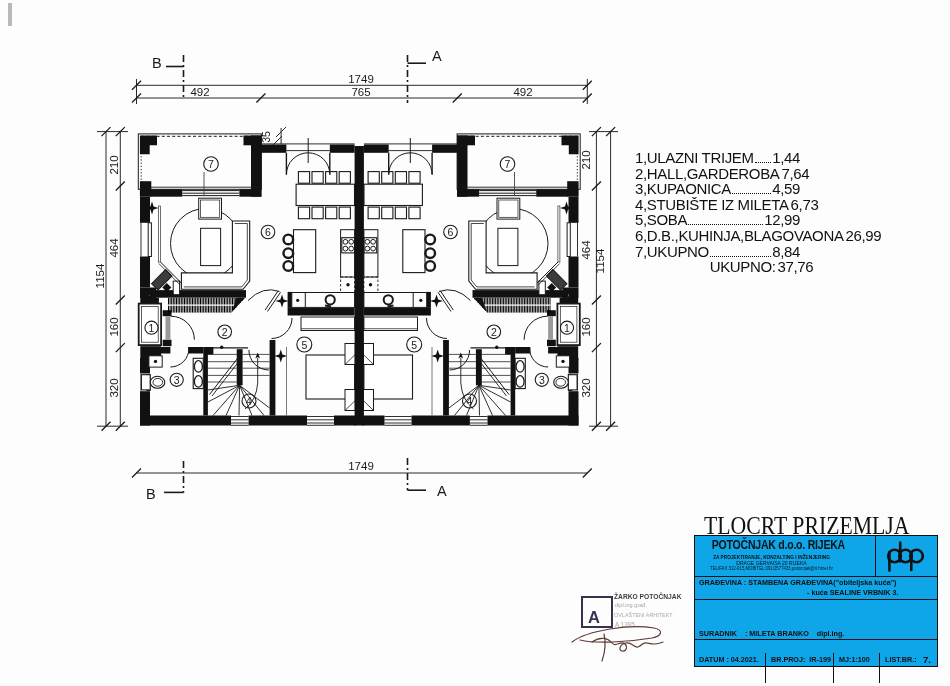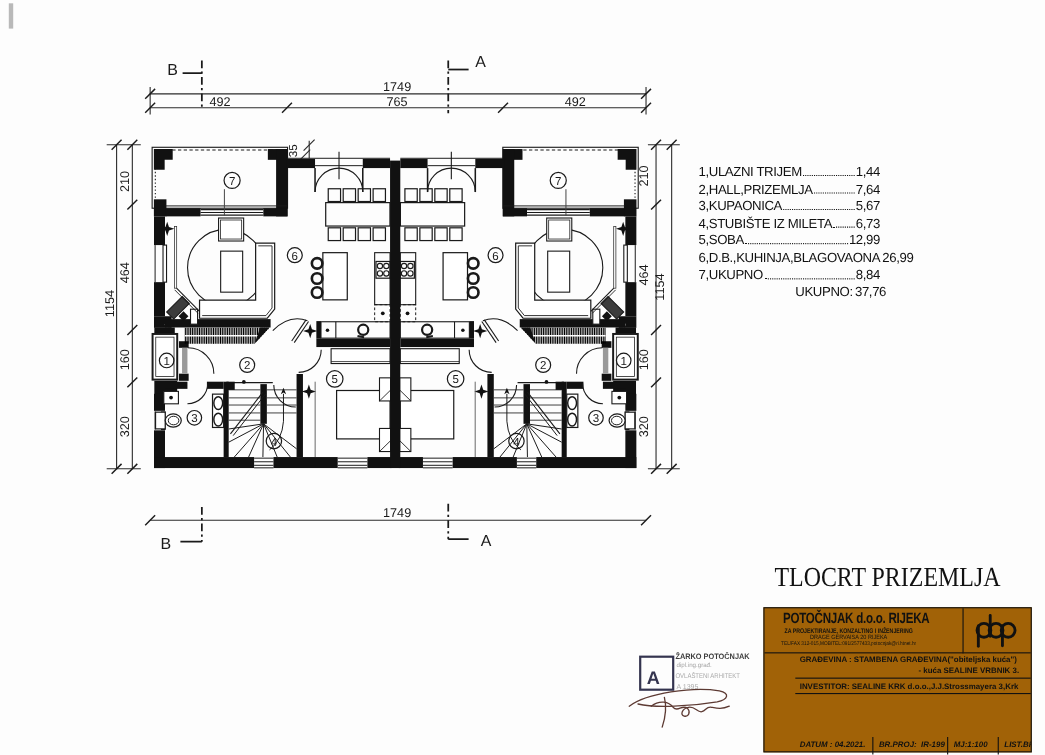--- a/index.html
+++ b/index.html
@@ -439,35 +439,35 @@
       <text x="567" y="331.7">1</text>
     <text x="176.7" y="383.8">3</text>
       <text x="541.8" y="383.8">3</text>
     <text x="304.3" y="348.5">5</text>
       <text x="414.2" y="348.5">5</text>
     <text x="249" y="405">4</text>
       <text x="469.5" y="405">4</text>
   </g>
 </svg>
 
-<div class="ov" id="legend" style="left:635px;top:149px;width:165px;font-size:12px;color:#111;">
+<div class="ov" id="legend" style="left:635px;top:149px;width:165px;font-size:15px;color:#111;">
   <div class="lrow">
       <span>1,ULAZNI TRIJEM</span>
       <span class="dots"></span>
       <span>1,44</span>
     </div>
   <div class="lrow">
-      <span>2,HALL,PRIZEMLJA</span>
+      <span>2,HALL,GARDEROBA</span>
       <span class="dots"></span>
       <span>7,64</span>
     </div>
   <div class="lrow">
       <span>3,KUPAONICA</span>
       <span class="dots"></span>
-      <span>5,67</span>
+      <span>4,59</span>
     </div>
   <div class="lrow">
       <span>4,STUBIŠTE IZ MILETA</span>
       <span class="dots"></span>
       <span>6,73</span>
     </div>
   <div class="lrow">
       <span>5,SOBA</span>
       <span class="dots"></span>
       <span>12,99</span>
@@ -475,34 +475,34 @@
   <div class="lrow">
       <span>6,D.B.,KUHINJA,BLAGOVAONA</span>
       <span class="dots"></span>
       <span>26,99</span>
     </div>
   <div class="lrow">
       <span>7,UKUPNO</span>
       <span class="dots"></span>
       <span>8,84</span>
     </div>
-  <div class="lrow" style="padding-left:88px;">
+  <div class="lrow" style="padding-left:88px;justify-content:center;">
       <span>UKUPNO:</span>
       <span class="dots"></span>
       <span>37,76</span>
     </div>
 </div>
 <style>
   .lrow{display:flex;align-items:baseline;height:15.6px;white-space:nowrap;letter-spacing:-0.35px;}
   .lrow .dots{flex:1;border-bottom:1.5px dotted #111;margin:0 1px 2px 1px;}
 </style>
 
 <div class="ov" style="left:704px;top:512px;width:240px;font-family:'Liberation Serif',serif;font-size:25px;color:#111;letter-spacing:0px;white-space:nowrap;transform:scaleX(0.87);transform-origin:left;">TLOCRT PRIZEMLJA</div>
 
-<div class="ov" id="tb" style="left:694px;top:552px;width:242px;height:130px;border:1.6px solid #111;background:#a16207;color:#111;">
+<div class="ov" id="tb" style="left:694px;top:535px;width:242px;height:130px;border:1.6px solid #111;background:#0ea5e9;color:#111;">
 
   <div style="position:absolute;left:0;top:0;width:180.4px;height:39.5px;border-right:1.4px solid #111;border-bottom:1.4px solid #111;white-space:nowrap;overflow:hidden;">
       <div style="width:153px;text-align:center;">
     <div style="font-size:13.5px;font-weight:bold;margin-top:1px;letter-spacing:-0.3px;transform:scaleX(0.78);">POTOČNJAK d.o.o. RIJEKA</div>
     <div style="font-size:6.1px;font-weight:bold;margin-top:0.5px;transform:scaleX(0.78);">ZA PROJEKTIRANJE, KONZALTING I INŽENJERING</div>
     <div style="font-size:5.6px;margin-top:0.5px;transform:scaleX(0.9);">DRAGE GERVAISA 20 RIJEKA</div>
     <div style="font-size:4.9px;transform:scaleX(0.88);">TEL/FAX 312-015,MOBITEL:091/2577433,potocnjak@ri.htnet.hr</div>
   </div>
     </div>
 
@@ -518,40 +518,40 @@
         <line x1="35.3" y1="16" x2="35.3" y2="34"></line>
       </g>
     </svg>
   </div>
 
   <div class="trow" style="top:41px;height:21.6px;">
     <span style="position:absolute;left:4px;top:1px;">GRAĐEVINA :  STAMBENA GRAĐEVINA("obiteljska kuća")</span>
     <span style="position:absolute;left:112px;top:11px;">- kuća SEALINE VRBNIK 3.</span>
   </div>
 
-  <div class="trow" style="top:63.5px;height:13.8px;">
-    <span style="position:absolute;left:4px;top:2px;">INVESTITOR: SEALINE KRK d.o.o.,J.J.Strossmayera 3,Krk</span>
+
+
+  <div class="trow" style="top:91.2px;height:12px;">
+    <span style="position:absolute;left:4px;top:1.5px;">SURADNIK&nbsp;&nbsp;&nbsp;&nbsp;: MILETA BRANKO&nbsp;&nbsp;&nbsp;&nbsp;dipl.ing.</span>
   </div>
 
 
-
-
-  <div class="trow" style="top:117px;height:30px;border-bottom:none;font-style:italic;">
+  <div class="trow" style="top:117px;height:30px;border-bottom:none;">
     <span style="position:absolute;left:4px;top:2px;">DATUM : 04.2021.</span>
     <span style="position:absolute;left:70px;top:0;bottom:0;border-left:1.3px solid #111;"></span>
     <span style="position:absolute;left:76px;top:2px;">BR.PROJ:&nbsp;&nbsp;IR-199</span>
     <span style="position:absolute;left:138px;top:0;bottom:0;border-left:1.3px solid #111;"></span>
     <span style="position:absolute;left:144px;top:2px;">MJ:1:100</span>
     <span style="position:absolute;left:184px;top:0;bottom:0;border-left:1.3px solid #111;"></span>
     <span style="position:absolute;left:190px;top:2px;">LIST.BR.:</span>
     <span style="position:absolute;left:228px;top:1px;font-size:9.5px;">7.</span>
   </div>
 </div>
 <style>
-  .trow{position:absolute;left:0;right:0;border-bottom:1.3px solid #111;font-size:7.2px;font-weight:bold;letter-spacing:0px;white-space:nowrap;overflow:hidden;margin-left:28px;}
+  .trow{position:absolute;left:0;right:0;border-bottom:1.3px solid #111;font-size:7.2px;font-weight:bold;letter-spacing:0px;white-space:nowrap;overflow:hidden;}
 </style>
 
 <div class="ov" style="left:581px;top:596px;width:28px;height:28px;border:2.6px solid #34344f;"></div>
 <div class="ov" style="left:588px;top:608px;font-size:16.5px;font-weight:bold;color:#34344f;">A</div>
 <div class="ov" style="left:614px;top:592px;font-size:7.2px;font-weight:bold;color:#3d3d3d;letter-spacing:0px;transform:scaleX(0.93);transform-origin:left;">ŽARKO POTOČNJAK</div>
 <div class="ov" style="left:615px;top:601.5px;font-size:5.6px;color:#a5a5a5;">dipl.ing.građ.</div>
 <div class="ov" style="left:614px;top:610.5px;font-size:6.2px;color:#ababab;letter-spacing:0px;transform:scaleX(0.88);transform-origin:left;">OVLAŠTENI ARHITEKT</div>
 <div class="ov" style="left:615px;top:621px;font-size:6.4px;color:#ababab;">A 1395</div>
 
 <svg class="ov" style="left:568px;top:620px;" width="115" height="45" viewBox="0 0 115 45">

